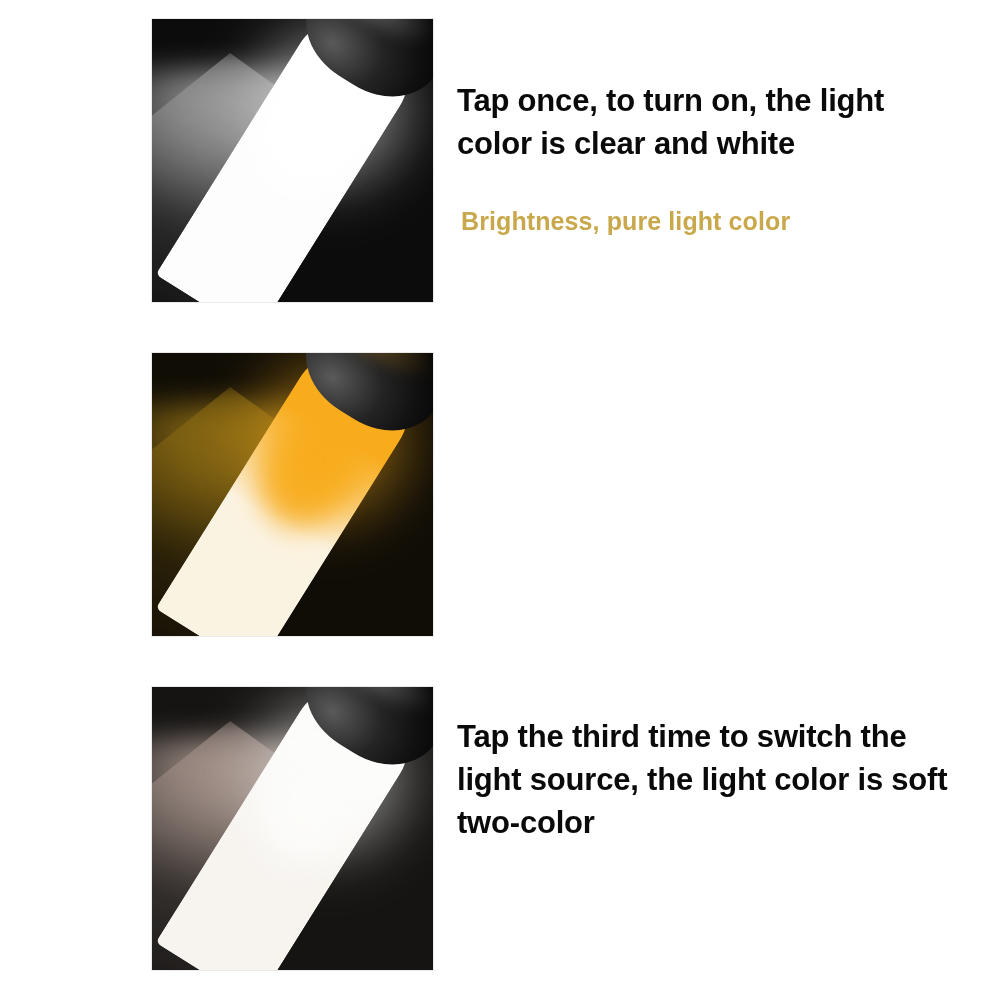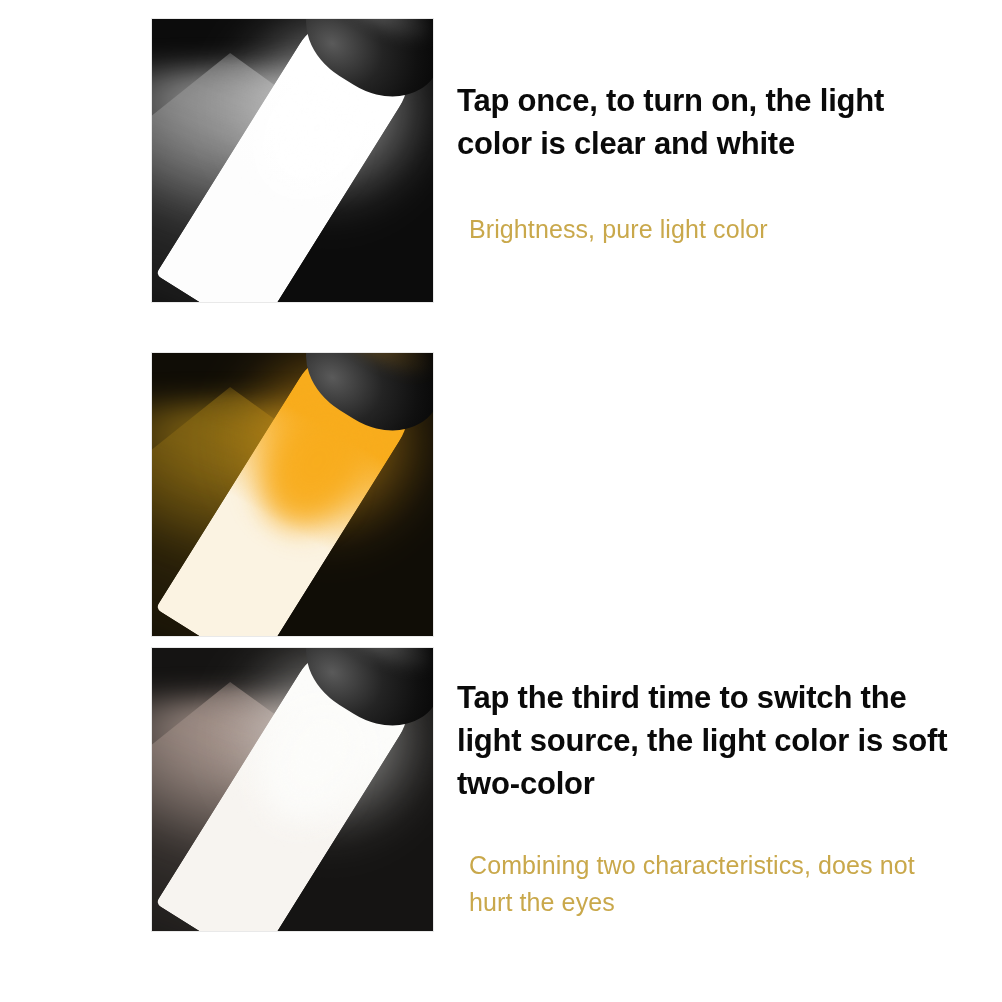--- a/index.html
+++ b/index.html
@@ -27,21 +27,21 @@
   .feature-row {
     position: absolute;
     left: 0;
     width: 1002px;
     height: 284px;
     display: flex;
     align-items: flex-start;
   }
   #row-0 { top: 19px; }
   #row-1 { top: 353px; }
-  #row-2 { top: 648px; }
+  #row-2 { top: 687px; }
 
   
   .photo-panel {
     position: relative;
     margin-left: 152px;
     width: 281px;
     height: 283px;
     overflow: hidden;
     flex: 0 0 auto;
     background: #0d0d0d;
@@ -165,26 +165,26 @@
     font-family: "Liberation Sans", sans-serif;
     font-size: 31px;
     line-height: 43px;
     font-weight: bold;
     color: #0a0a0a;
     letter-spacing: -0.2px;
     max-width: 510px;
   }
 
   .feature-subtext {
-    margin: 12px;
+    margin: 4px;
     padding-top: 34px;
     font-family: "Liberation Sans", sans-serif;
     font-size: 25px;
     line-height: 37px;
-    font-weight: normal;
+    font-weight: bold;
     color: #c9a84b;
     letter-spacing: 0.1px;
     max-width: 500px;
   }
   #row-1 .feature-subtext { padding-top: 30px; }
   #row-2 .feature-subtext { padding-top: 30px; }
 </style>
 </head>
 <body>
 
@@ -243,17 +243,16 @@
           <div class="lamp-body-fill" style="background: linear-gradient(178deg, rgb(252, 252, 250) 0%, rgb(252, 252, 250) 26%, rgb(247, 244, 240) 58%, rgb(247, 244, 240) 100%);"></div>
           <div class="lamp-hotspot" style="background: radial-gradient(at 50% 44%, rgb(252, 252, 250) 0%, rgba(252, 252, 250, 0.933) 48%, rgba(252, 252, 250, 0) 100%);"></div>
         </div>
         <div class="lamp-shade">
           <div class="lamp-shade-lip" style="background: radial-gradient(at 34% 62%, rgba(252, 252, 250, 0.667) 0%, transparent 72%);"></div>
         </div>
       </div>
     </div>
     <div class="text-col">
       <p class="feature-heading">Tap the third time to switch the light source, the light color is soft two-color</p>
-      <p class="feature-subtext">Combining two characteristics, does not hurt the eyes</p>
     </div>
   </div>
 
 </div>
 
 </body></html>

